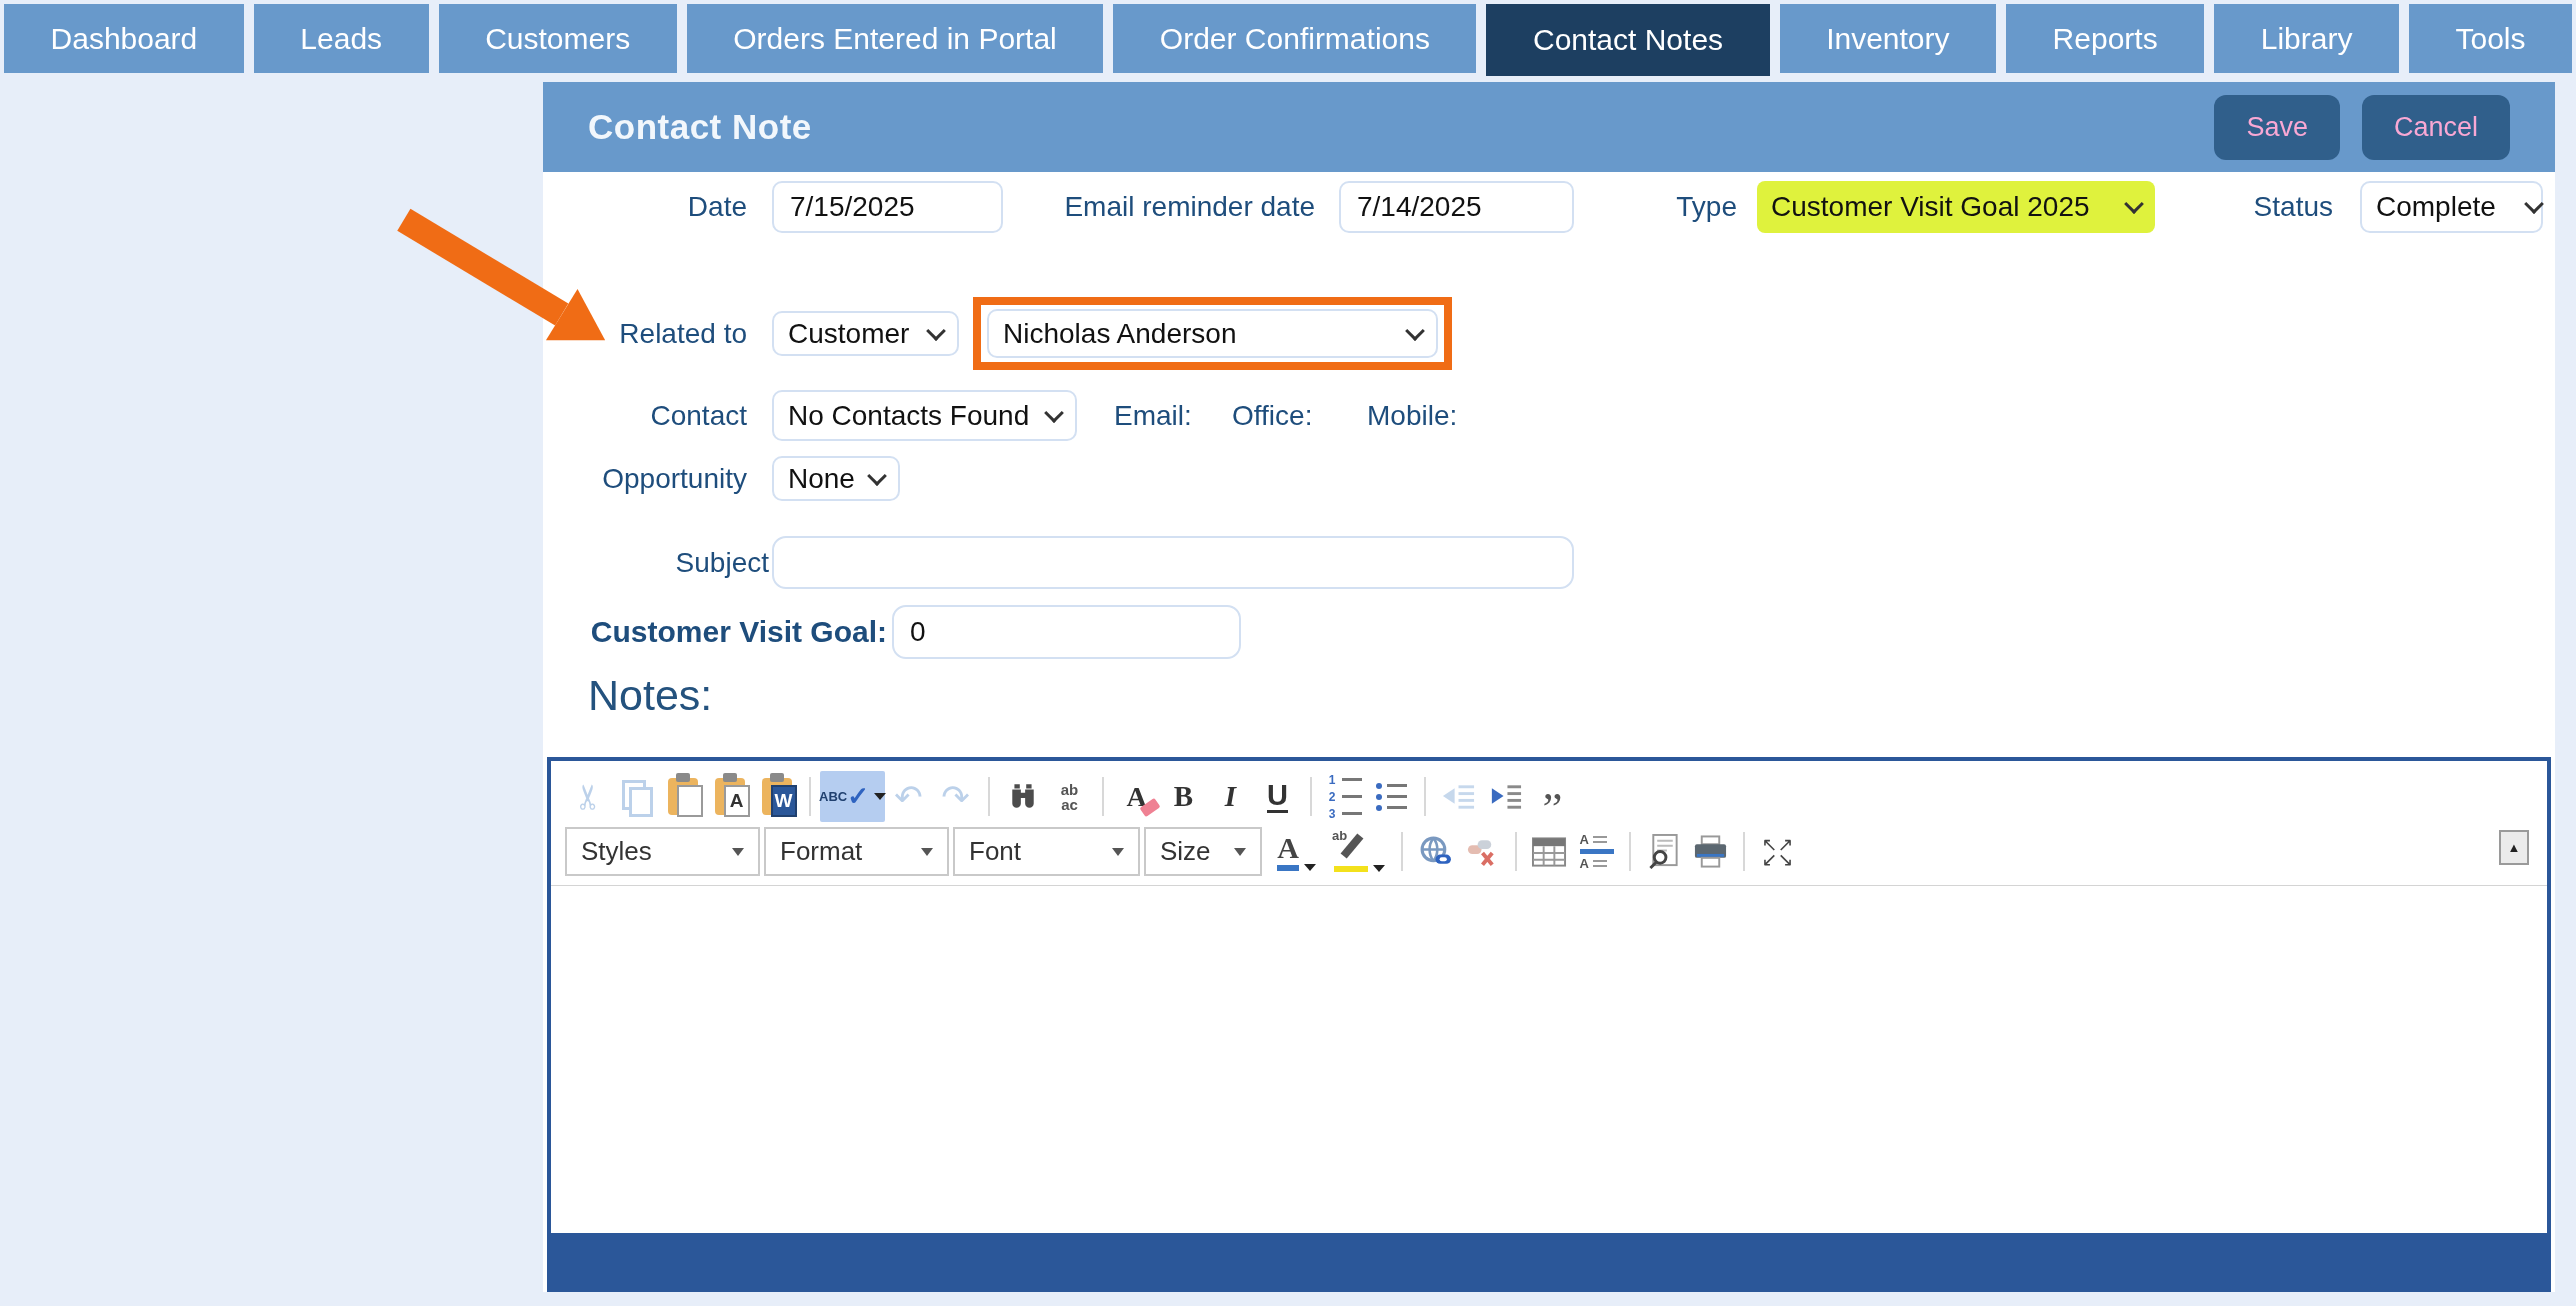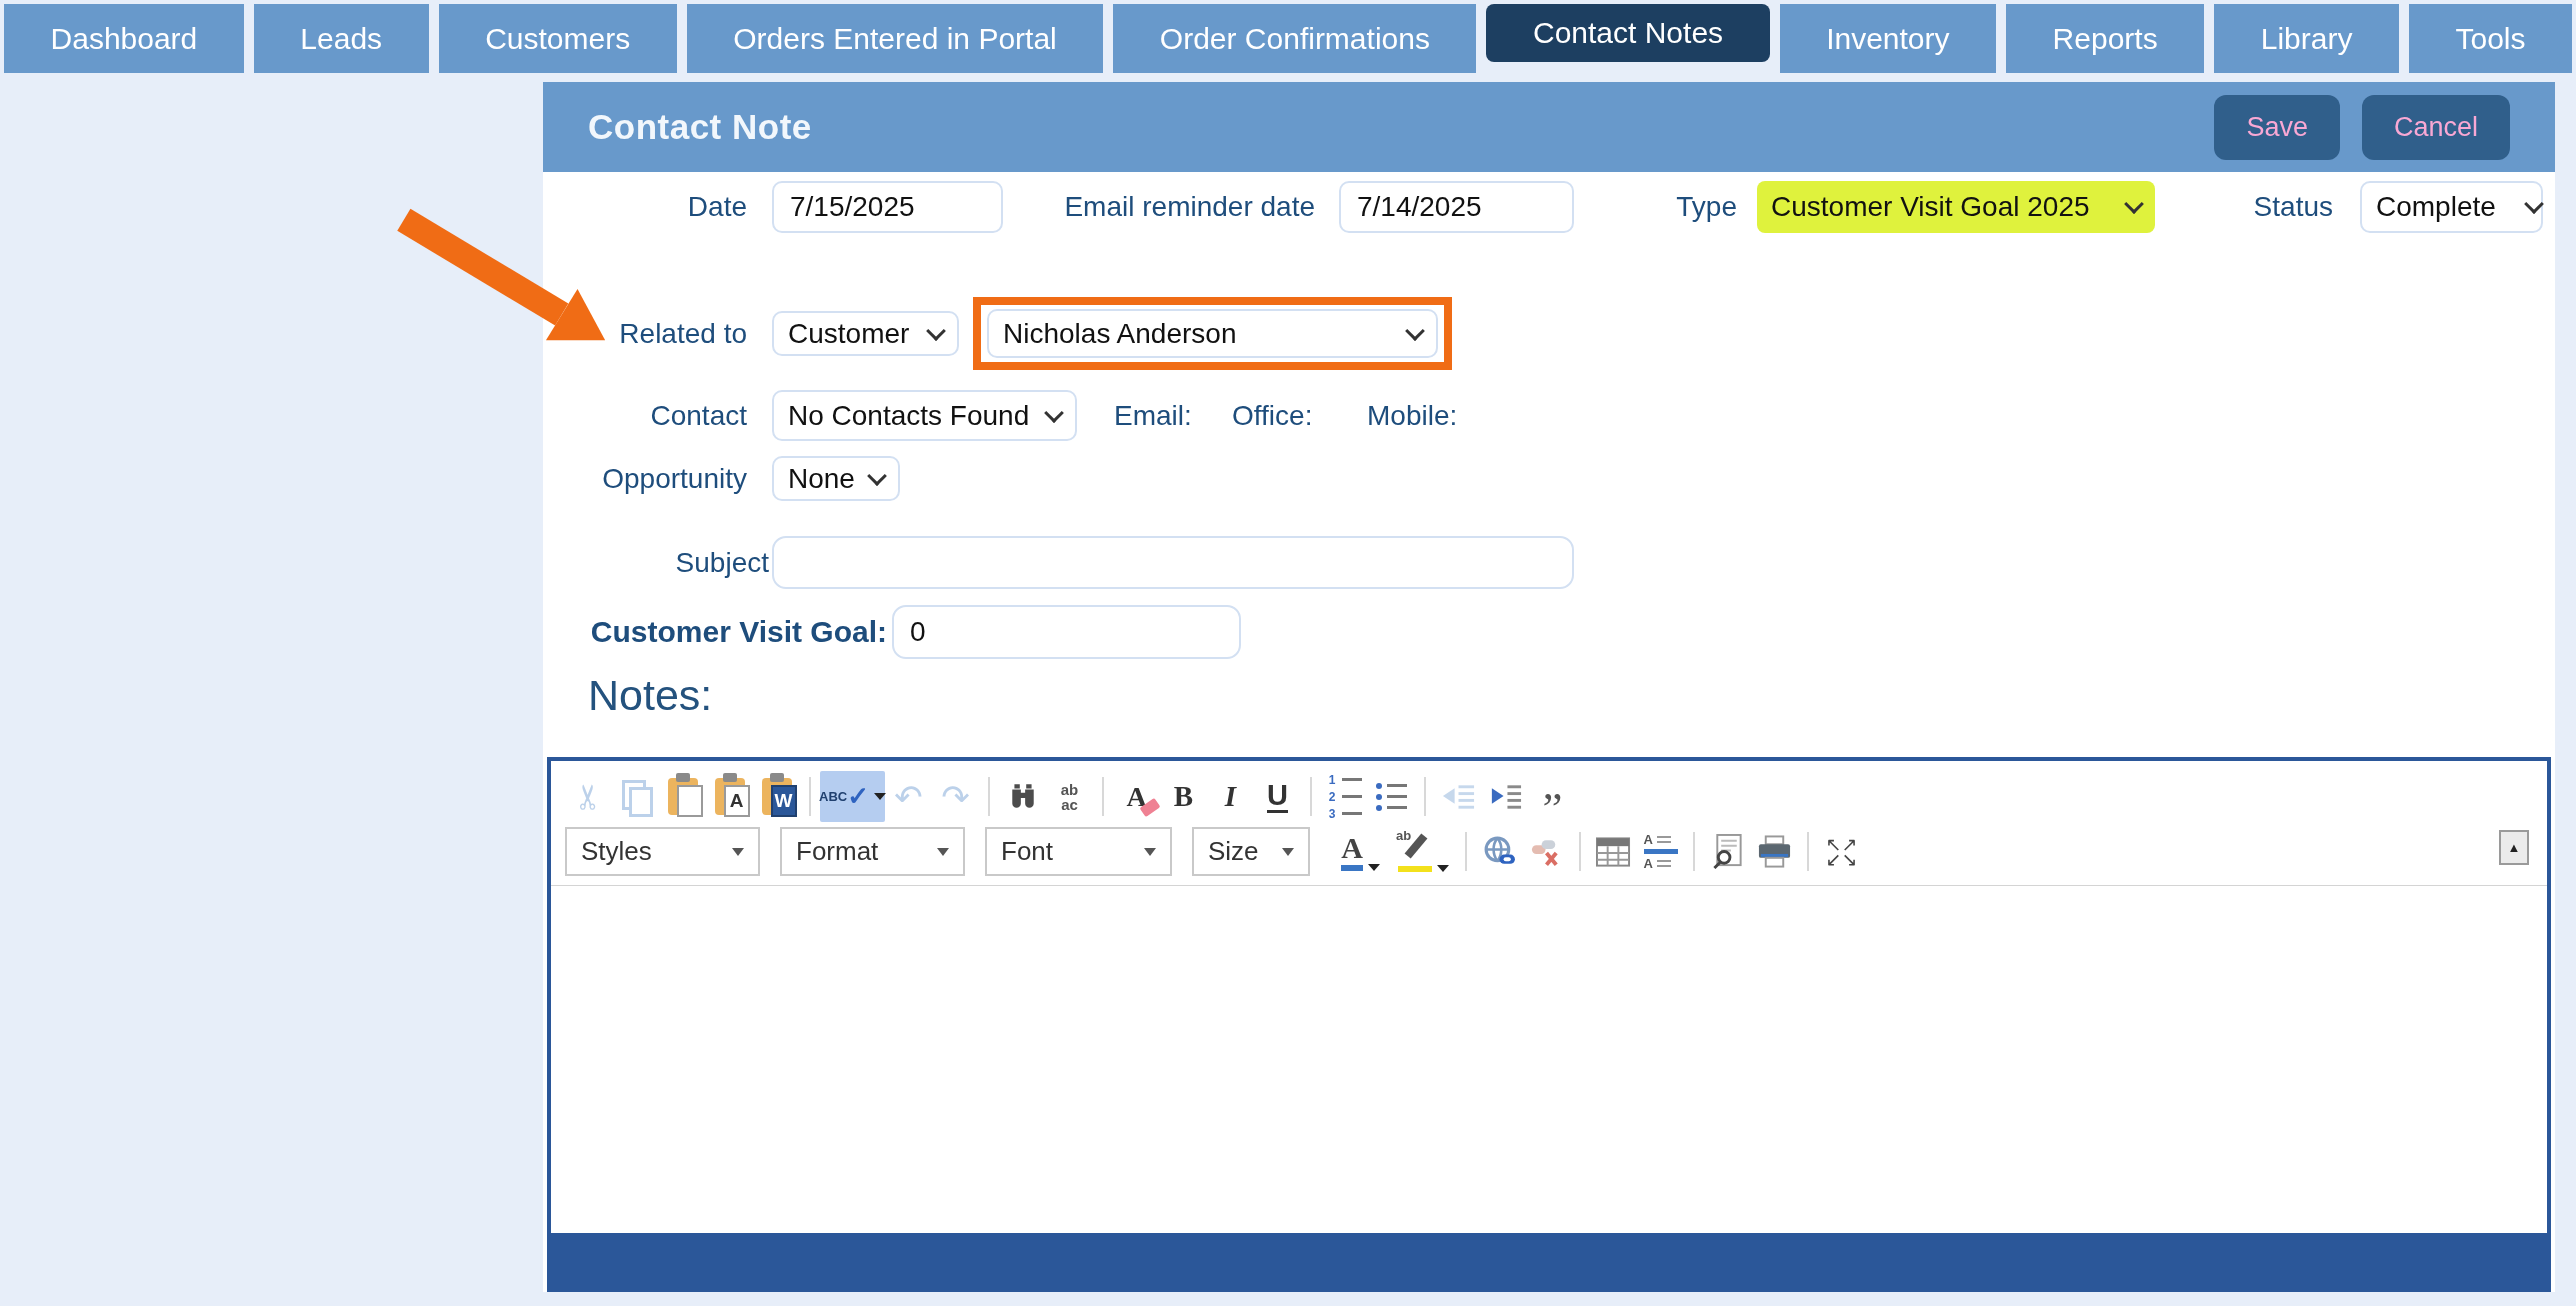--- a/index.html
+++ b/index.html
@@ -8,21 +8,21 @@
     background:#e7eef9;
     font-family:"Liberation Sans", sans-serif;
   }
   
   .nav{position:absolute;left:4px;top:4px;right:4px;display:flex;gap:10px;}
   .tab{
     flex:1 0 auto;height:69px;background:#6899cb;color:#fff;
     display:flex;align-items:center;justify-content:center;
     font-size:30px;white-space:nowrap;padding:0 26px;cursor:pointer;
   }
-  .tab.active{background:#1d3f61;height:58px;border-radius:8px;}
+  .tab.active{background:#1d3f61;height:72px;}
   
   .panel{position:absolute;left:543px;top:82px;width:2012px;height:1210px;background:#fff;}
   .panel-header{
     height:90px;background:#6899cb;display:flex;align-items:center;
     padding:0 45px;box-sizing:border-box;
   }
   .panel-title{font-size:35px;font-weight:bold;color:#f2f7fc;letter-spacing:0.5px;}
   .header-actions{margin-left:auto;display:flex;gap:22px;}
   .hbtn{
     border:none;background:#305f8b;color:#f9a8d4;font-family:Liberation Sans, sans-serif;
@@ -97,21 +97,21 @@
   .listic{display:flex;flex-direction:column;gap:5px;}
   .listic .lr{display:flex;align-items:center;gap:5px;}
   .listic .num{font-size:12px;font-weight:bold;color:#3a6bc0;width:9px;line-height:1;}
   .listic .dot{width:6px;height:6px;border-radius:50%;background:#3a6bc0;}
   .listic .ln{width:20px;height:3px;background:#777;}
   .quote-g{font-family:"Liberation Serif",serif;font-size:45px;color:#555;line-height:0;margin-top:22px;}
   
   .combo{
     box-sizing:border-box;height:49px;border:2px solid #c9c9c9;background:#fff;display:flex;
     align-items:center;justify-content:space-between;padding:0 14px;color:#333;font-size:26px;
-    margin-right:20px;cursor:pointer;flex:none;
+    margin-right:4px;cursor:pointer;flex:none;
   }
   .ccar{width:0;height:0;border-left:6px solid transparent;border-right:6px solid transparent;border-top:8px solid #555;}
   .tcol{display:flex;align-items:flex-end;gap:5px;}
   .tcol .aletter{font-family:"Liberation Serif",serif;font-weight:bold;font-size:30px;color:#444;line-height:1;border-bottom:6px solid #3a76c4;padding-bottom:2px;}
   .bgcol{display:flex;align-items:flex-end;gap:5px;}
   .marker{position:relative;width:34px;height:35px;border-bottom:6px solid #f3e11c;}
   .marker::before{content:"";position:absolute;left:14px;top:2px;width:8px;height:26px;background:#555;transform:rotate(40deg);}
   .marker .ab{position:absolute;left:-2px;top:-3px;font-size:13px;font-weight:bold;color:#555;}
   .hric{display:flex;flex-direction:column;gap:3px;}
   .hric .hrow{display:flex;align-items:center;gap:4px;}

